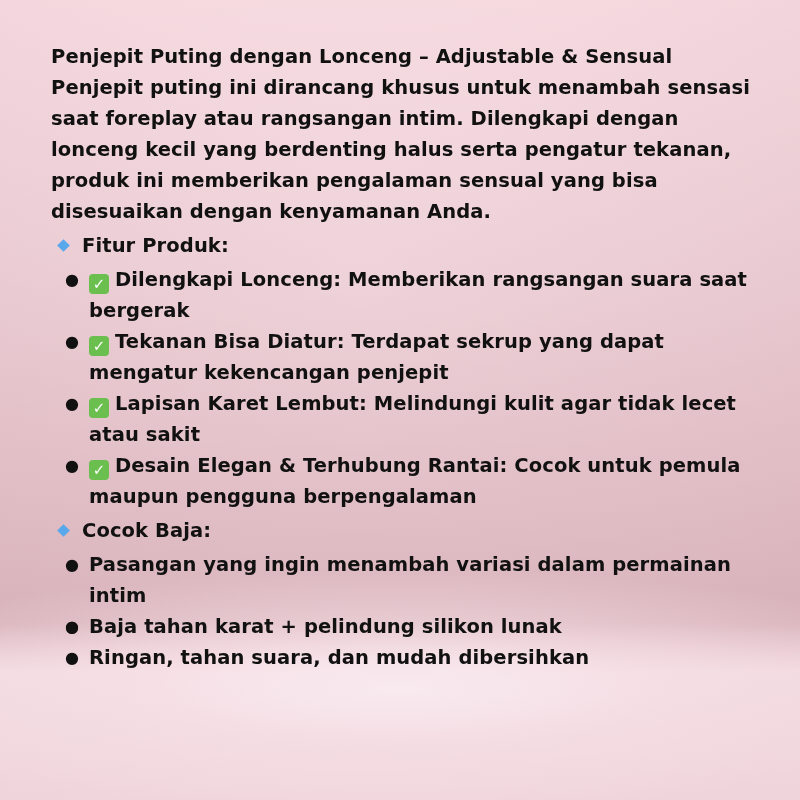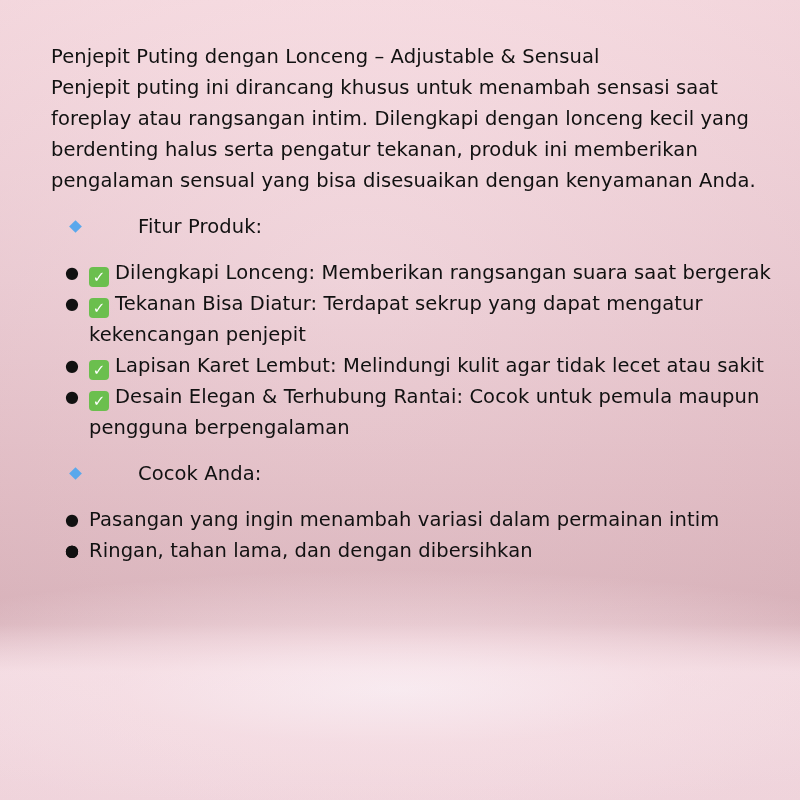--- a/index.html
+++ b/index.html
@@ -9,25 +9,25 @@
     background:
       radial-gradient(ellipse 620px 120px at 50% 690px, rgba(255,245,250,0.95) 0%, rgba(253,232,238,0.6) 45%, rgba(253,232,238,0) 100%),
       linear-gradient(180deg, #f9dde3 0%, #eccbd3 35%, #e2bcc4 60%, #d9b2ba 78%, #fbe6ec 84%, #f8dfe6 100%);
   }
   .vignette {
     position:absolute; inset:0; pointer-events:none;
     background: radial-gradient(ellipse 700px 600px at 45% 35%, rgba(255,255,255,0.15) 0%, rgba(200,160,170,0.18) 100%);
   }
   .content {
     position:absolute; left:51px; top:41px; width:720px;
-    color:#111; font-weight:normal; font-size:19.5px; line-height:31px;
+    color:#111; font-weight:bold; font-size:19.5px; line-height:31px;
     letter-spacing:0.1px;
   }
   .para { margin:0; }
-  .section-title { display:flex; align-items:center; margin:15px;gap:44px; }
+  .section-title { display:flex; align-items:center; margin:3px; }
   .diamond {
     display:inline-block; width:9px; height:9px; background:#5aa8ec;
     transform:rotate(45deg); margin:0 14px 0 5px;
   }
   ul { margin:0; padding:0; list-style:none; }
   li { position:relative; padding-left:38px; }
   li .bullet {
     position:absolute; left:14px; top:0; font-size:16px;
   }
   .check {
@@ -54,27 +54,27 @@
       <li><span class="bullet">●</span><span class="check">✓</span><span>Dilengkapi Lonceng: Memberikan rangsangan suara saat bergerak</span></li>
       <li><span class="bullet">●</span><span class="check">✓</span><span>Tekanan Bisa Diatur: Terdapat sekrup yang dapat mengatur kekencangan penjepit</span></li>
       <li><span class="bullet">●</span><span class="check">✓</span><span>Lapisan Karet Lembut: Melindungi kulit agar tidak lecet atau sakit</span></li>
       <li><span class="bullet">●</span><span class="check">✓</span><span>Desain Elegan &amp; Terhubung Rantai: Cocok untuk pemula maupun pengguna berpengalaman</span></li>
     </ul>
   </div>
 
   <div>
     <p class="section-title">
         <span class="diamond"></span>
-        <span>Cocok Anda:</span>
+        <span>Cocok Baja:</span>
       </p>
     <ul>
       <li><span class="bullet">●</span><span>Pasangan yang ingin menambah variasi dalam permainan intim</span></li>
       <li><span class="bullet">●</span></li>
     </ul>
   </div>
 
   <div>
     <ul>
-      <li><span class="bullet">●</span></li>
-      <li><span class="bullet">●</span><span>Ringan, tahan lama, dan dengan dibersihkan</span></li>
+      <li><span class="bullet">●</span><span>Baja tahan karat + pelindung silikon lunak</span></li>
+      <li><span class="bullet">●</span><span>Ringan, tahan suara, dan mudah dibersihkan</span></li>
     </ul>
   </div>
 </div>
 
 </body></html>

